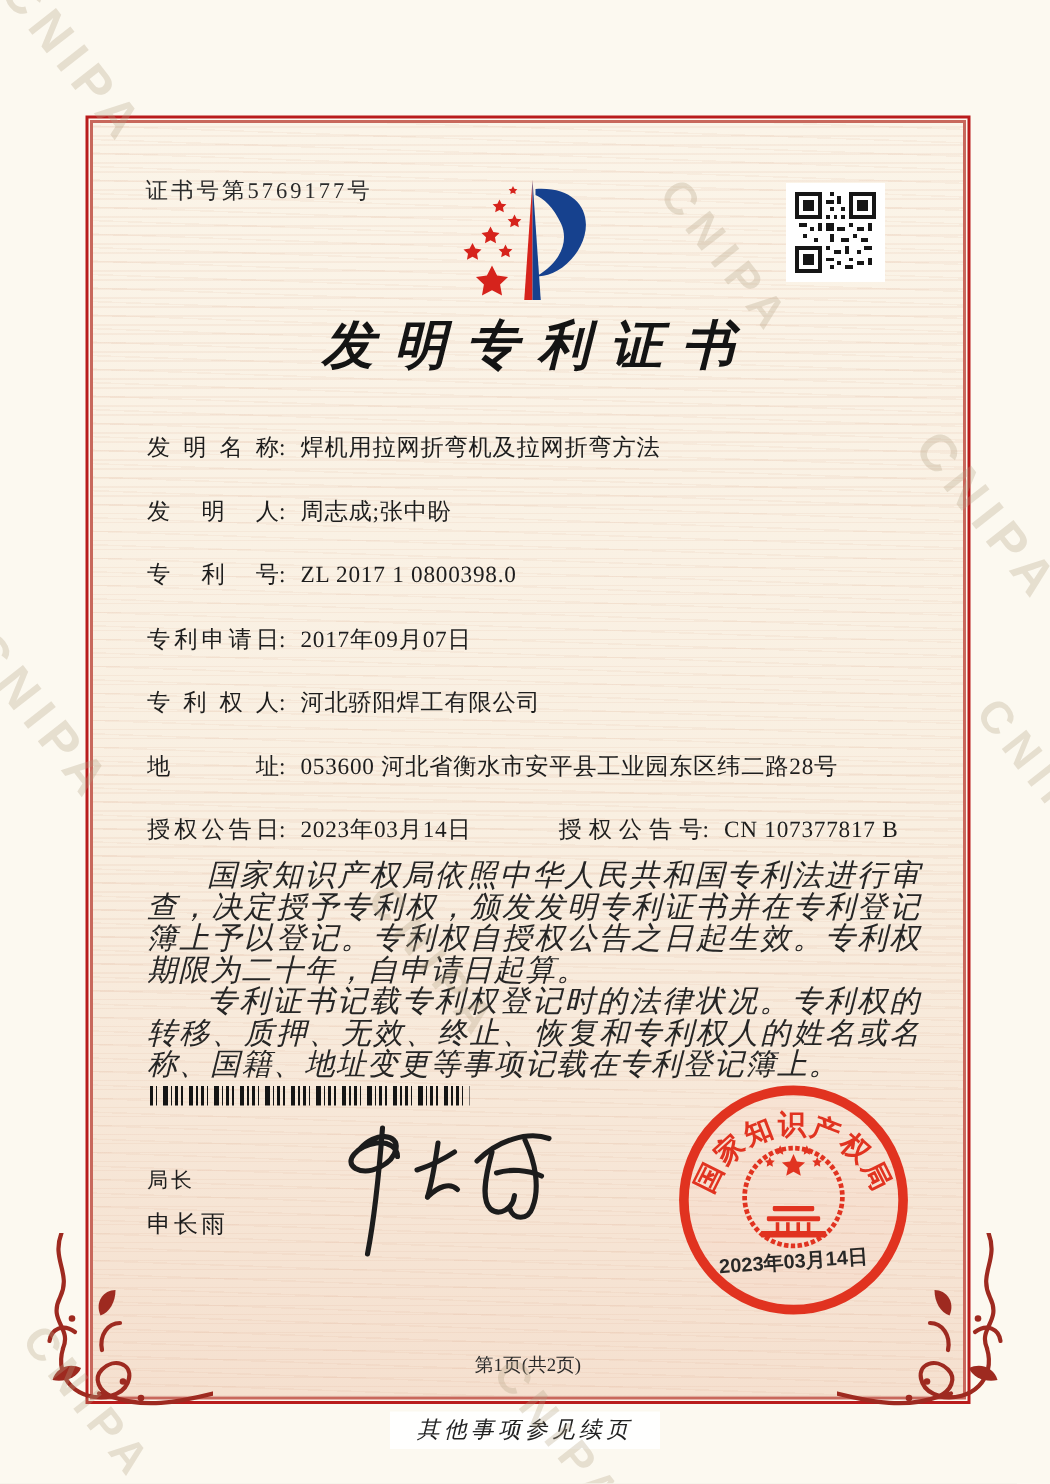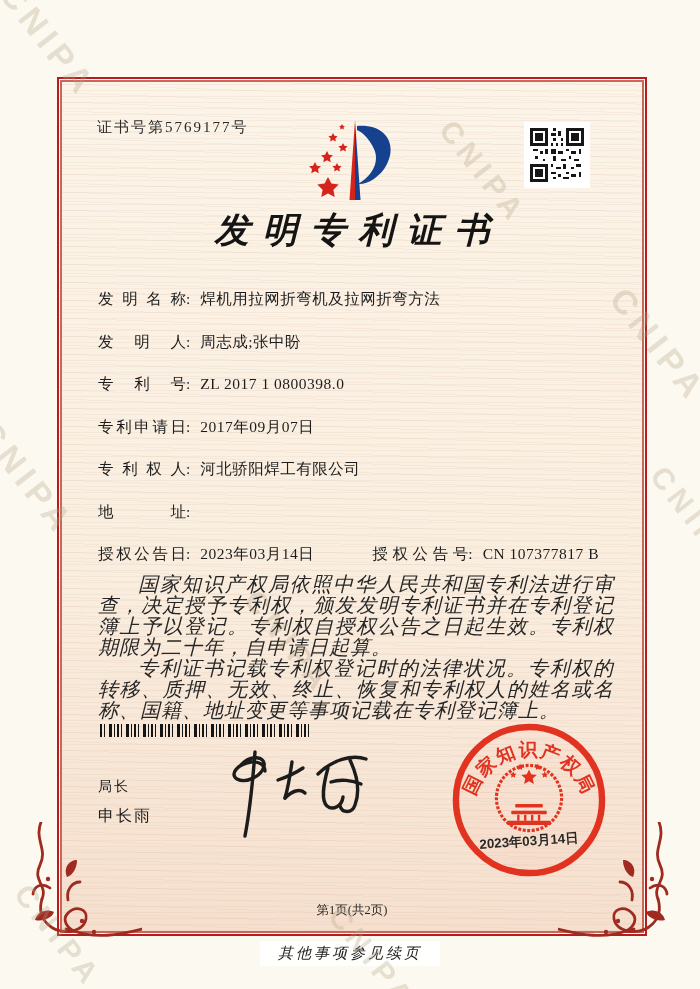--- a/index.html
+++ b/index.html
@@ -212,20 +212,21 @@
           <span class="val">2017年09月07日</span>
         </div>
         <div class="field-row">
           <span class="lbl">专利权人</span>
             <span class="colon">:</span>
           <span class="val">河北骄阳焊工有限公司</span>
         </div>
         <div class="field-row">
           <span class="lbl">地址</span>
             <span class="colon">:</span>
+          <span class="val">053600 河北省衡水市安平县工业园东区纬二路28号</span>
         </div>
         <div class="field-row">
           <span class="lbl">授权公告日</span>
             <span class="colon">:</span>
           <span class="val">2023年03月14日</span>
           <span class="lbl2">授权公告号</span>
             <span class="colon">:</span>
           <span class="val">CN 107377817 B</span>
         </div>
       </div>

